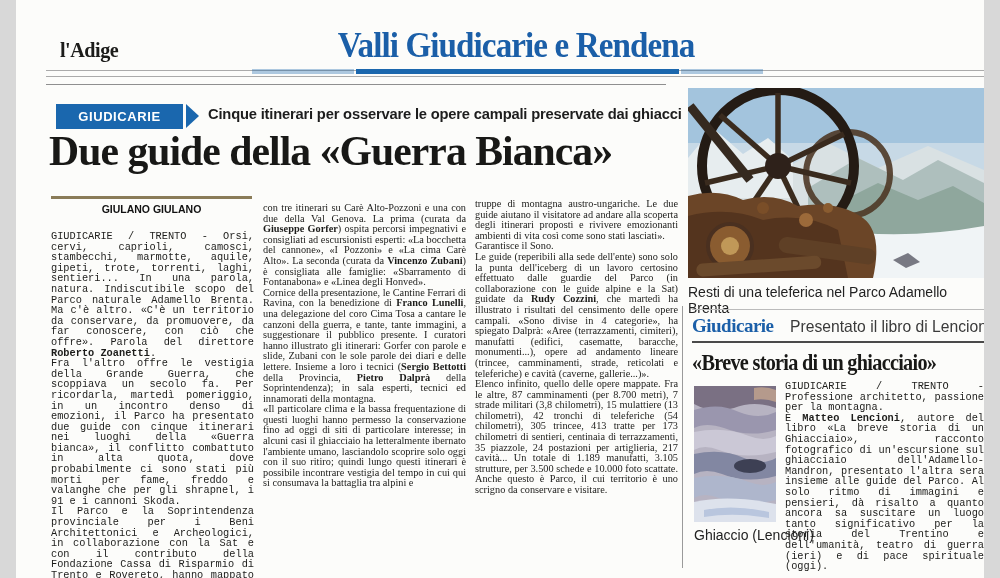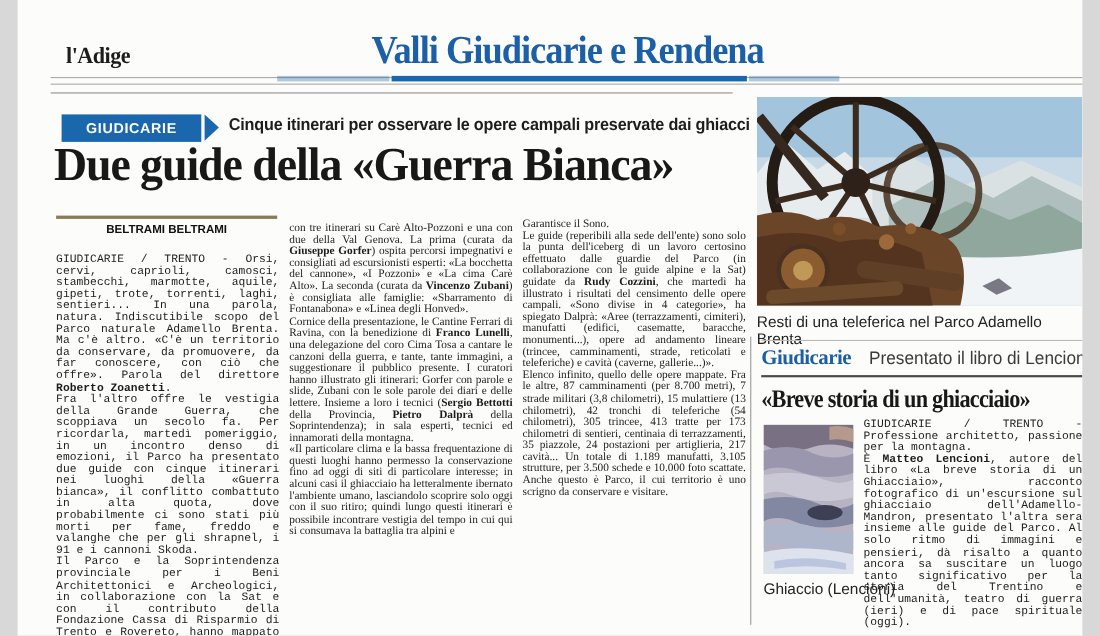--- a/index.html
+++ b/index.html
@@ -88,32 +88,33 @@
   <div class="hrule-blue hb-fade-l"></div>
   <div class="hrule-blue hb-fade-r"></div>
   <div class="article-top-rule"></div>
 
   <div class="badge">GIUDICARIE</div>
   <div class="badge-arrow"></div>
   <div class="kicker">Cinque itinerari per osservare le opere campali preservate dai ghiacci</div>
   <div class="headline">Due guide della «Guerra Bianca»</div>
 
   <div class="byline-rule"></div>
-  <div class="byline">BELTRAMI BELTRAMI</div>
+  <div class="byline">GIULANO GIULANO</div>
   <div class="col col1">
       <p><span>GIUDICARIE / TRENTO - Orsi, cervi, caprioli, camosci, stambecchi, marmotte, aquile, gipeti, trote, torrenti, laghi, sentieri... In una parola, natura. Indiscutibile scopo del Parco naturale Adamello Brenta. Ma c'è altro. «C'è un territorio da conservare, da promuovere, da far conoscere, con ciò che offre». Parola del direttore </span><span class="b">Roberto Zoanetti</span><span>.</span></p>
       <p><span>Fra l'altro offre le vestigia della Grande Guerra, che scoppiava un secolo fa. Per ricordarla, martedì pomeriggio, in un incontro denso di emozioni, il Parco ha presentato due guide con cinque itinerari nei luoghi della «Guerra bianca», il conflitto combattuto in alta quota, dove probabilmente ci sono stati più morti per fame, freddo e valanghe che per gli shrapnel, i 91 e i cannoni Skoda.</span></p>
       <p><span>Il Parco e la Soprintendenza provinciale per i Beni Architettonici e Archeologici, in collaborazione con la Sat e con il contributo della Fondazione Cassa di Risparmio di Trento e Rovereto, hanno mappato alcuni itinerari nel progetto «Il Percorso della memoria nel Sistema Adamello-Presanella». Il risultato è una documentazione ricchissima di dati, ma è anche contenuto nelle due guide: una</span></p>
     </div>
   <div class="col col2">
       <p><span>con tre itinerari su Carè Alto-Pozzoni e una con due della Val Genova. La prima (curata da </span><span class="b">Giuseppe Gorfer</span><span>) ospita percorsi impegnativi e consigliati ad escursionisti esperti: «La bocchetta del cannone», «I Pozzoni» e «La cima Carè Alto». La seconda (curata da </span><span class="b">Vincenzo Zubani</span><span>) è consigliata alle famiglie: «Sbarramento di Fontanabona» e «Linea degli Honved».</span></p>
       <p><span>Cornice della presentazione, le Cantine Ferrari di Ravina, con la benedizione di </span><span class="b">Franco Lunelli</span><span>, una delegazione del coro Cima Tosa a cantare le canzoni della guerra, e tante, tante immagini, a suggestionare il pubblico presente. I curatori hanno illustrato gli itinerari: Gorfer con parole e slide, Zubani con le sole parole dei diari e delle lettere. Insieme a loro i tecnici (</span><span class="b">Sergio Bettotti</span><span> della Provincia, </span><span class="b">Pietro Dalprà</span><span> della Soprintendenza); in sala esperti, tecnici ed innamorati della montagna.</span></p>
       <p><span>«Il particolare clima e la bassa frequentazione di questi luoghi hanno permesso la conservazione fino ad oggi di siti di particolare interesse; in alcuni casi il ghiacciaio ha letteralmente ibernato l'ambiente umano, lasciandolo scoprire solo oggi con il suo ritiro; quindi lungo questi itinerari è possibile incontrare vestigia del tempo in cui qui si consumava la battaglia tra alpini e</span></p>
     </div>
   <div class="col col3">
+      <p><span>truppe di montagna austro-ungariche. Le due guide aiutano il visitatore ad andare alla scoperta degli itinerari proposti e rivivere emozionanti ambienti di vita così come sono stati lasciati».</span></p>
       <p><span>Garantisce il Sono.</span></p>
       <p><span>Le guide (reperibili alla sede dell'ente) sono solo la punta dell'iceberg di un lavoro certosino effettuato dalle guardie del Parco (in collaborazione con le guide alpine e la Sat) guidate da </span><span class="b">Rudy Cozzini</span><span>, che martedì ha illustrato i risultati del censimento delle opere campali. «Sono divise in 4 categorie», ha spiegato Dalprà: «Aree (terrazzamenti, cimiteri), manufatti (edifici, casematte, baracche, monumenti...), opere ad andamento lineare (trincee, camminamenti, strade, reticolati e teleferiche) e cavità (caverne, gallerie...)».</span></p>
       <p><span>Elenco infinito, quello delle opere mappate. Fra le altre, 87 camminamenti (per 8.700 metri), 7 strade militari (3,8 chilometri), 15 mulattiere (13 chilometri), 42 tronchi di teleferiche (54 chilometri), 305 trincee, 413 tratte per 173 chilometri di sentieri, centinaia di terrazzamenti, 35 piazzole, 24 postazioni per artiglieria, 217 cavità... Un totale di 1.189 manufatti, 3.105 strutture, per 3.500 schede e 10.000 foto scattate. Anche questo è Parco, il cui territorio è uno scrigno da conservare e visitare.</span></p>
     </div>
 
   <div class="main-photo">
     <svg width="296" height="190" viewBox="0 0 296 190" xmlns="http://www.w3.org/2000/svg">
       <rect x="0" y="0" width="296" height="190" fill="#bcd4e5"></rect>
       <rect x="0" y="0" width="296" height="60" fill="#a3c4dd"></rect>
       <rect x="0" y="55" width="296" height="40" fill="#c7d9e6"></rect>

